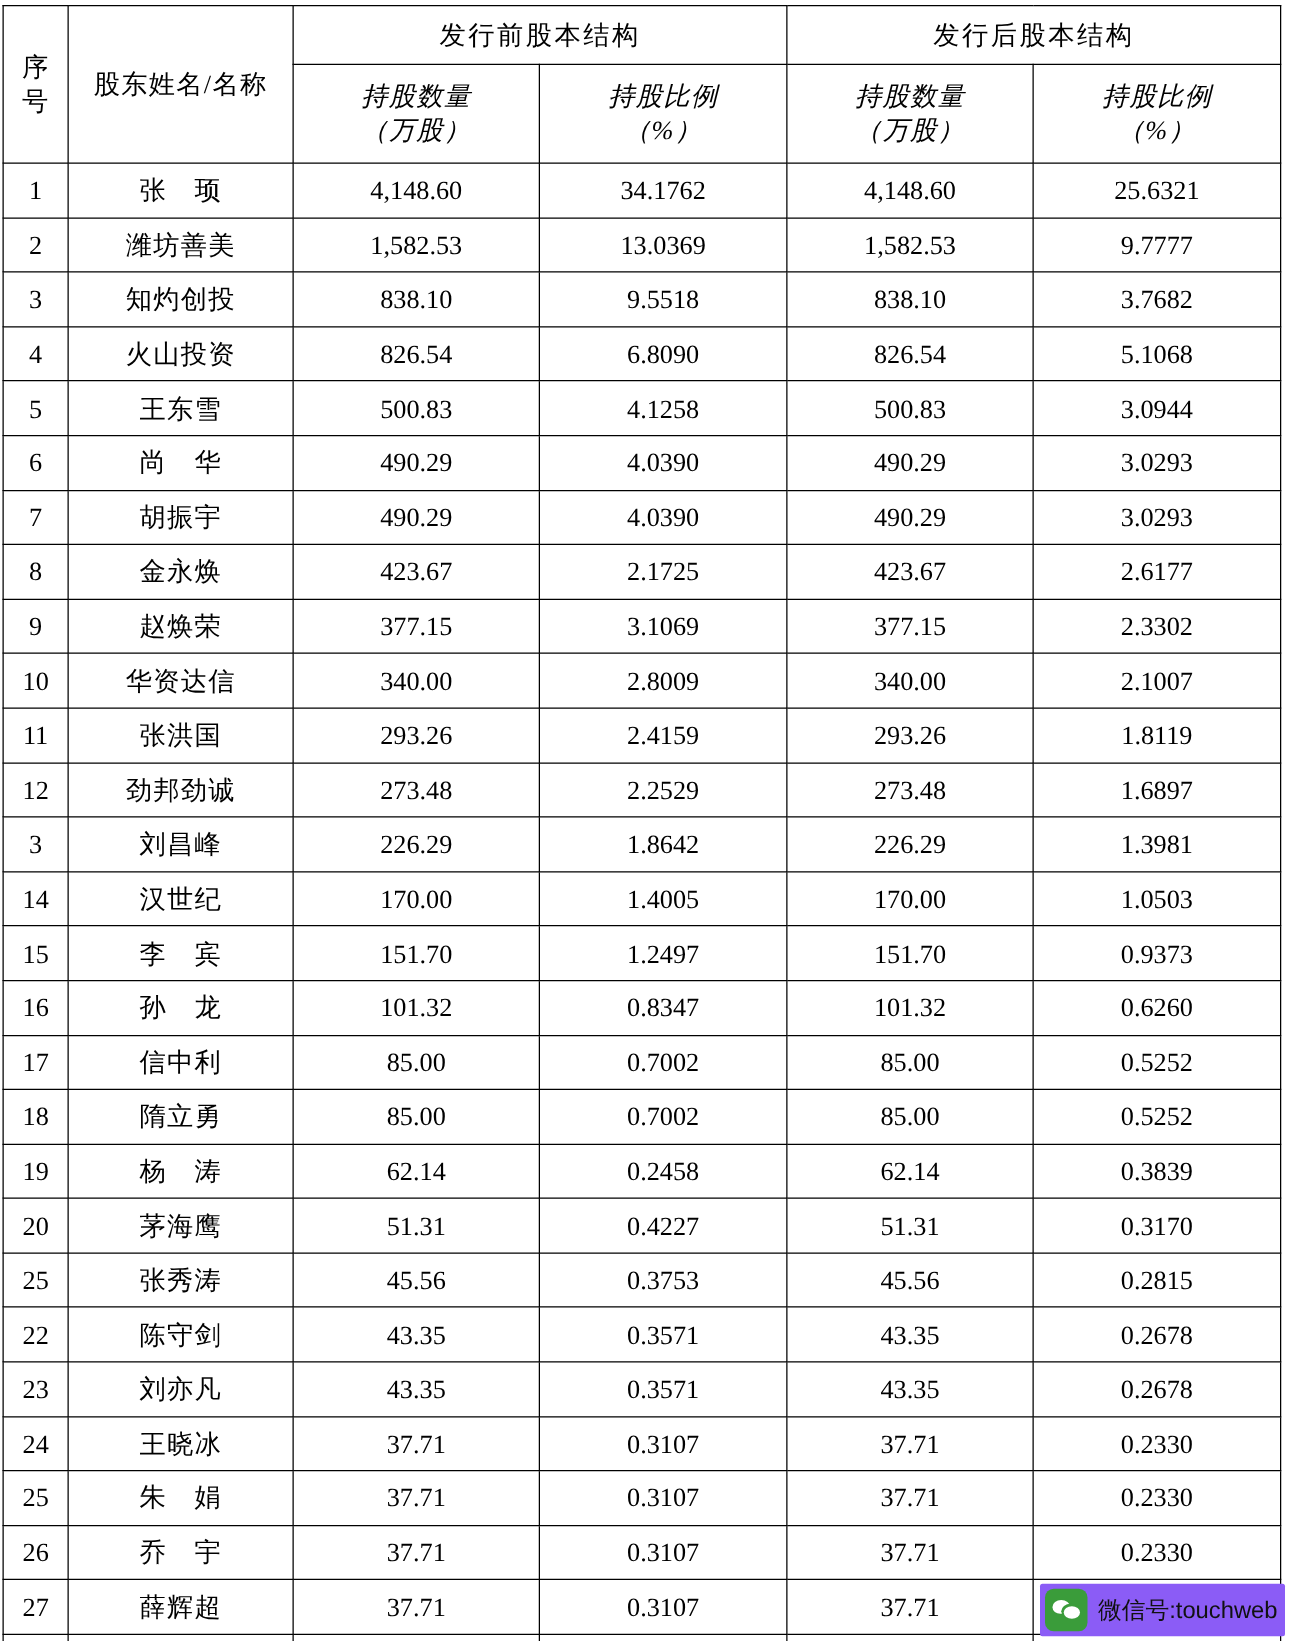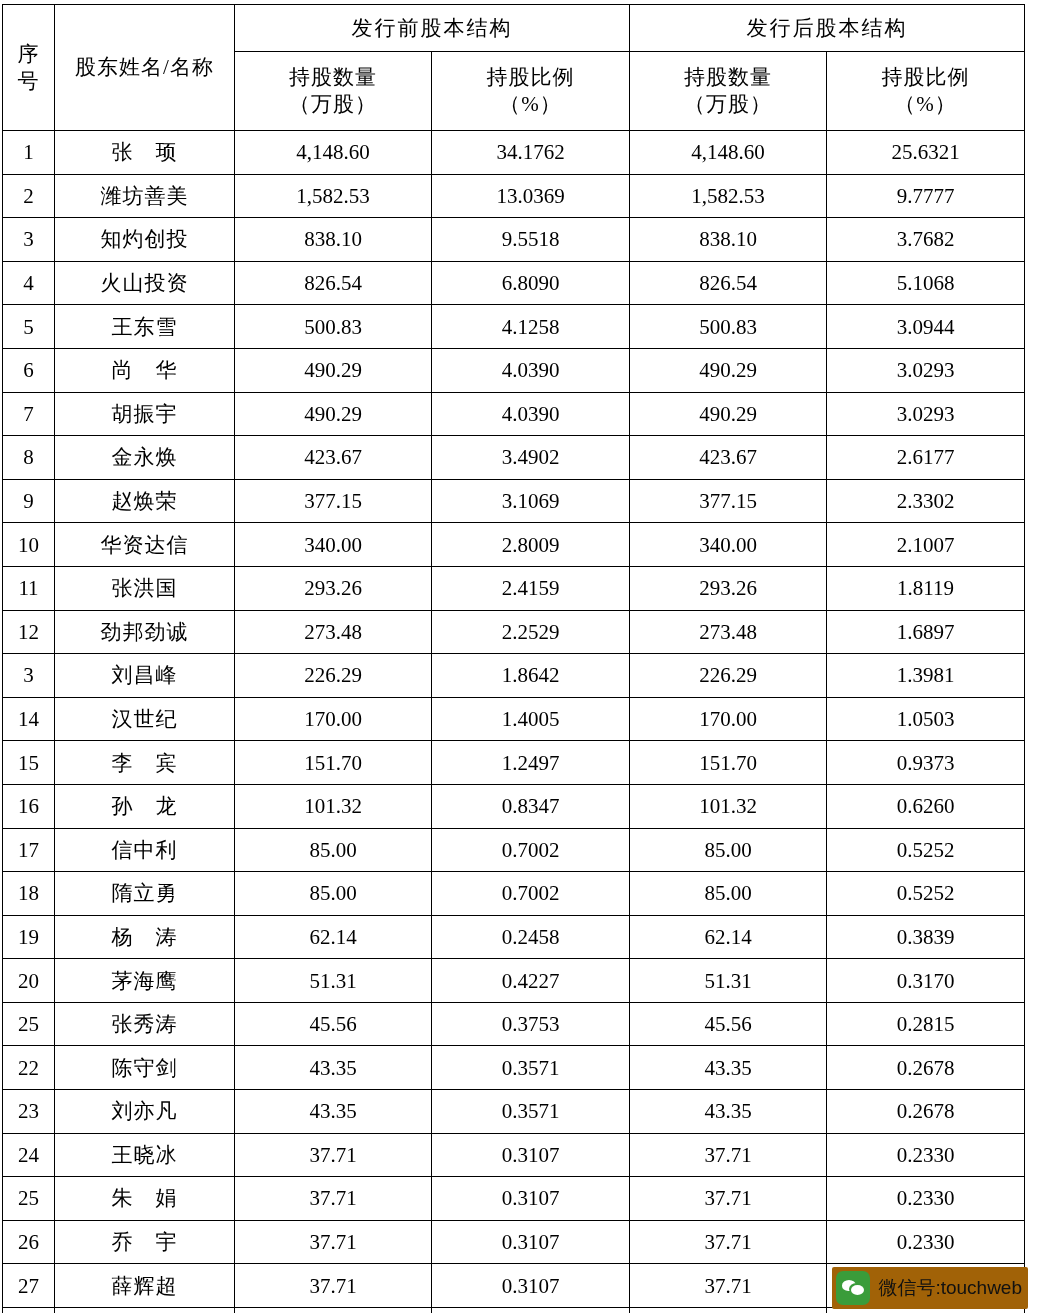--- a/index.html
+++ b/index.html
@@ -60,20 +60,21 @@
   .grp {
     height: 46px;
     font-weight: bold;
     font-size: 22px;
     letter-spacing: 2px;
   }
   .sub {
     height: 78px;
     font-weight: bold;
     font-size: 22px;
+    font-style: italic;
   }
   .sub .l1, .sub .l2 {
     display: block;
     line-height: 1.3;
     letter-spacing: 1px;
   }
   col.c-idx { width: 52px; }
   col.c-name { width: 180px; }
   col.c-num { width: 197px; }
   col.c-pct { width: 198px; }
@@ -96,21 +97,21 @@
   td.name.sp {
     letter-spacing: 1px;
   }
   .watermark {
     position: absolute;
     right: 14px;
     bottom: 8px;
     display: flex;
     align-items: center;
     gap: 8px;
-    background: #a16207;
+    background: #8b5cf6;
     padding: 4px 6px 4px 4px;
     border-radius: 2px;
   }
   .wm-logo {
     width: 34px;
     height: 34px;
     background: #3a9c3a;
     border-radius: 7px;
     position: relative;
     flex: none;
@@ -240,21 +241,21 @@
           <td class="name sp">胡振宇</td>
           <td class="num">490.29</td>
           <td class="pct">4.0390</td>
           <td class="num">490.29</td>
           <td class="pct">3.0293</td>
         </tr>
         <tr>
           <td class="idx">8</td>
           <td class="name sp">金永焕</td>
           <td class="num">423.67</td>
-          <td class="pct">3.4902</td>
+          <td class="pct">2.1725</td>
           <td class="num">423.67</td>
           <td class="pct">2.6177</td>
         </tr>
         <tr>
           <td class="idx">9</td>
           <td class="name sp">赵焕荣</td>
           <td class="num">377.15</td>
           <td class="pct">3.1069</td>
           <td class="num">377.15</td>
           <td class="pct">2.3302</td>

